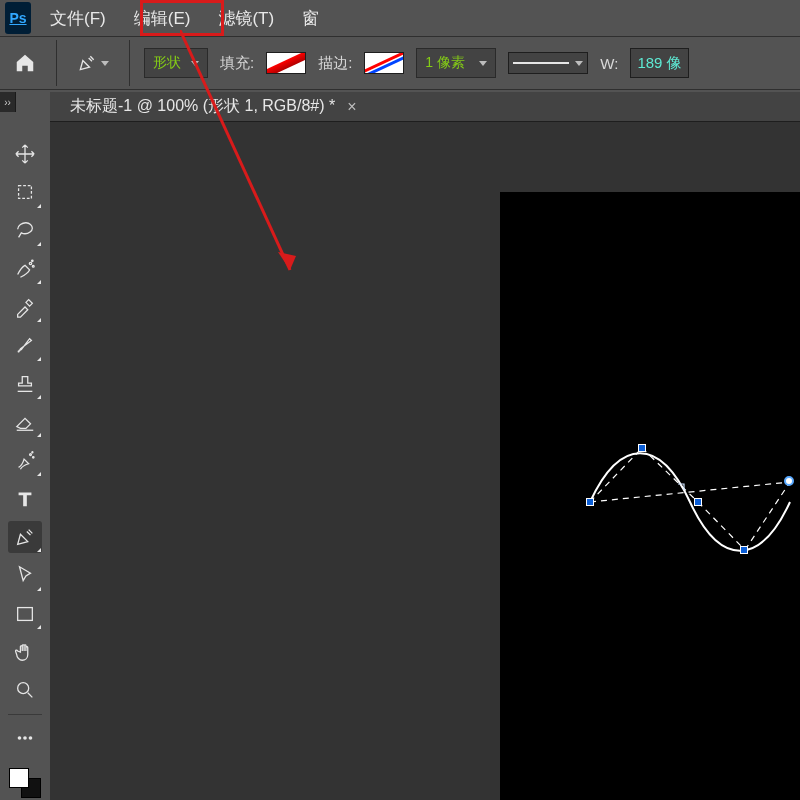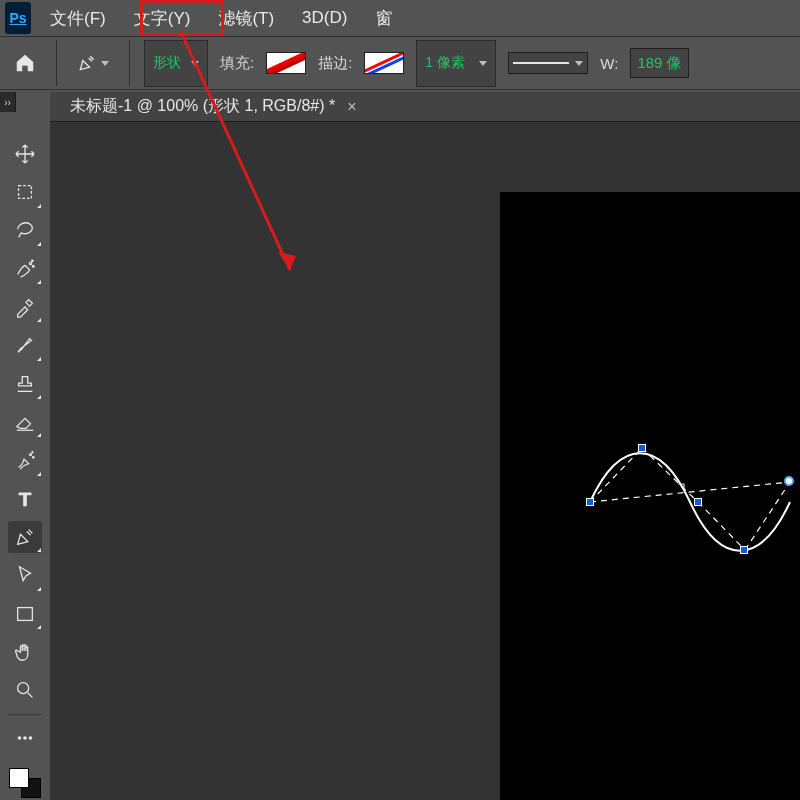--- a/index.html
+++ b/index.html
@@ -54,21 +54,21 @@
     width:44px;height:30px;display:flex;align-items:center;justify-content:center;gap:4px;
   }
   .icon-dd svg{width:20px;height:20px;stroke:#e6e6e6;fill:none;stroke-width:1.6;}
   .vline{width:1px;height:46px;background:var(--divider);margin:0 2px;}
   .caret{
     width:0;height:0;border-left:4px solid transparent;border-right:4px solid transparent;
     border-top:5px solid #bdbdbd;display:inline-block;
   }
   .dd{
     display:flex;align-items:center;gap:3px;background:var(--bg-darker);
-    border:1px solid #2a2a2a;height:47px;padding:0 8px;color:#22c55e;font-size:14px;
+    border:1px solid #2a2a2a;height:30px;padding:0 8px;color:#84cc16;font-size:14px;
     min-width:64px;justify-content:space-between;
   }
   .lbl{color:#d8d8d8;}
   .swatch{
     width:40px;height:22px;border:1px solid #1e1e1e;background:#fff;position:relative;overflow:hidden;
   }
   .swatch .redbar{
     position:absolute;left:-6px;top:7px;width:52px;height:8px;background:linear-gradient(180deg,#ff0000 0%,#b10000 100%);
     transform:rotate(-25deg);
   }
@@ -79,21 +79,21 @@
   .swatch.stroke::before{
     content:"";position:absolute;left:-6px;top:12px;width:52px;height:3px;background:#0044ff;transform:rotate(-25deg);
   }
   .dd.num{min-width:80px;}
   .strokestyle{
     width:80px;height:22px;background:var(--bg-darker);border:1px solid #1e1e1e;
     display:flex;align-items:center;justify-content:center;gap:6px;
   }
   .strokestyle .line{height:2px;width:56px;background:#e6e6e6;}
   .w-input{
-    height:30px;background:var(--bg-darker);border:1px solid #1e1e1e;color:#22c55e;
+    height:30px;background:var(--bg-darker);border:1px solid #1e1e1e;color:#5eead4;
     padding:0 6px;display:flex;align-items:center;min-width:52px;font-size:15px;
   }
 
   
   .panel-strip{
     position:absolute;left:0;top:90px;width:16px;height:20px;background:var(--bg-panel);
     display:flex;align-items:center;justify-content:center;font-size:10px;color:#ccc;
     border-right:1px solid #1a1a1a;
   }
 
@@ -156,23 +156,22 @@
 </style>
 </head>
 <body>
 
 <div class="menubar">
   <div class="ps-logo">
     <div class="chip">Ps</div>
   </div>
   <div class="menu-items">
     <div class="menu-item">文件(F)</div>
-    <div class="menu-item">文字(Y)</div>
+    <div class="menu-item">编辑(E)</div>
     <div class="menu-item">滤镜(T)</div>
-    <div class="menu-item">3D(D)</div>
     <div class="menu-item">窗</div>
   </div>
 </div>
 <div class="menu-highlight"></div>
 
 <div class="options-bar">
   <div class="home-btn">
     <svg viewBox="0 0 24 24">
         <path d="M3 11 12 3l9 8v10h-6v-6H9v6H3z"></path>
       </svg>

